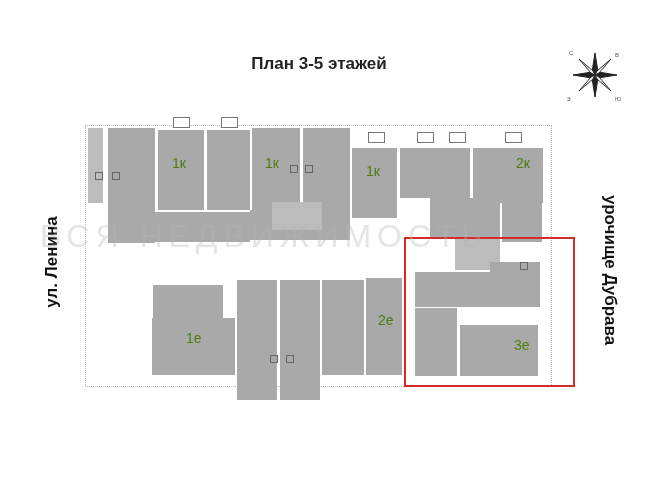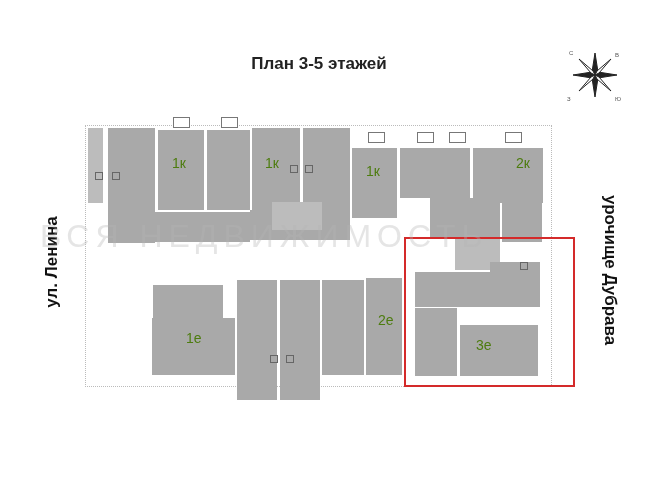--- a/index.html
+++ b/index.html
@@ -92,18 +92,18 @@
   <div class="fix" style="left:520px;top:262px;"></div>
   <div class="fix" style="left:270px;top:355px;"></div>
   <div class="fix" style="left:286px;top:355px;"></div>
 
   <div class="label" style="left:172px;top:155px;">1к</div>
   <div class="label" style="left:265px;top:155px;">1к</div>
   <div class="label" style="left:366px;top:163px;">1к</div>
   <div class="label" style="left:516px;top:155px;">2к</div>
   <div class="label" style="left:186px;top:330px;">1е</div>
   <div class="label" style="left:378px;top:312px;">2е</div>
-  <div class="label" style="left:476px;top:337px;">3е</div>
+  <div class="label" style="left:514px;top:337px;">3е</div>
 
   <div class="highlight"></div>
 </div>
 
 <div class="watermark">ВСЯ НЕДВИЖИМОСТЬ</div>
 
 </body></html>

